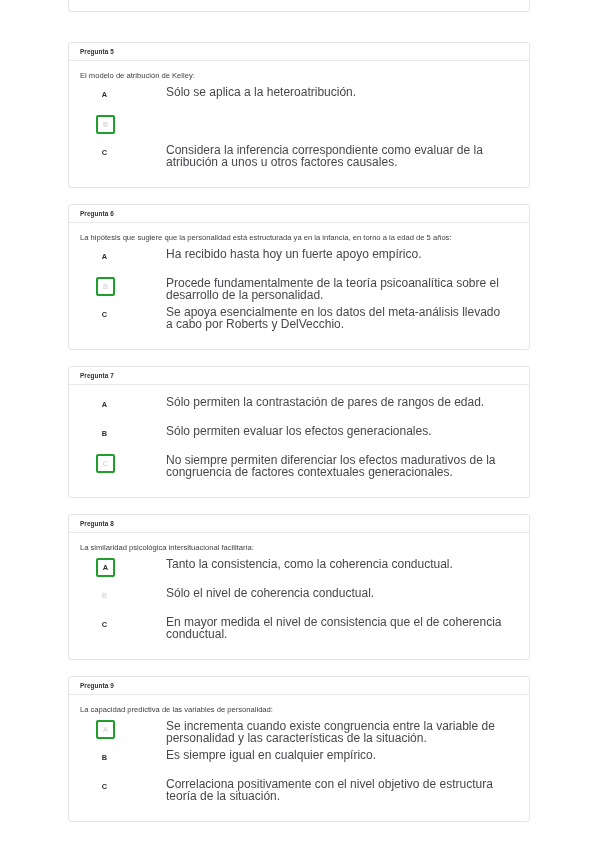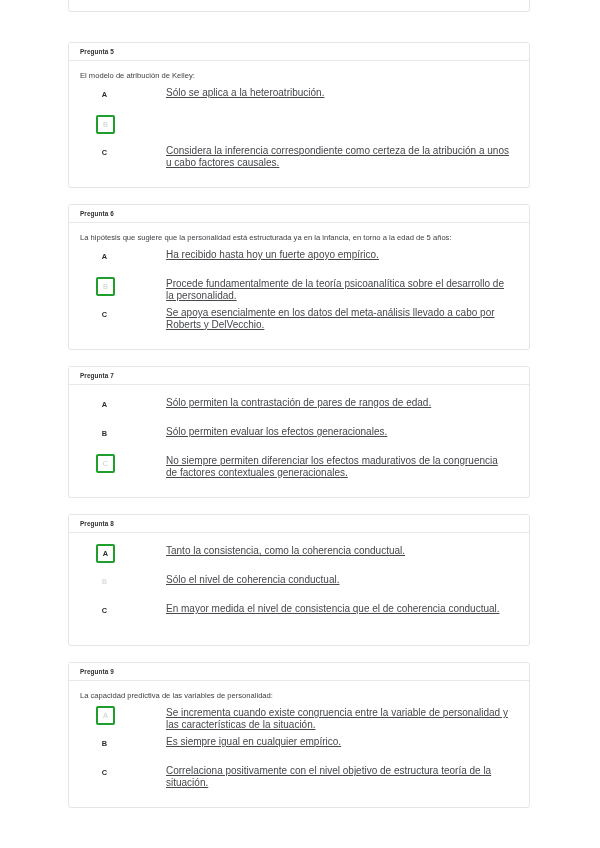--- a/index.html
+++ b/index.html
@@ -120,26 +120,25 @@
     height: 19px;
     border-radius: 2px;
   }
   .opt-letter.muted {
     color: #c9cbcd;
     font-weight: normal;
   }
 
   .opt-text {
     flex: 1 1 auto;
-    font-size: 10px;
+    font-size: 12px;
     line-height: 11.5px;
     color: #46484c;
     padding-top: 3px;
     padding-right: 6px;
-    text-decoration: underline;
   }
 </style>
 </head>
 <body>
 
 <div class="page">
 
   <div class="card-partial"></div>
 
   <div class="cards">
@@ -158,21 +157,21 @@
             </div>
             <div class="option">
               <div class="opt-letter-cell">
                 <div class="opt-letter boxed muted">B</div>
               </div>
             </div>
             <div class="option">
               <div class="opt-letter-cell">
                 <div class="opt-letter">C</div>
               </div>
-              <div class="opt-text">Considera la inferencia correspondiente como certeza de la atribución a unos u cabo factores causales.</div>
+              <div class="opt-text">Considera la inferencia correspondiente como evaluar de la atribución a unos u otros factores causales.</div>
             </div>
           </div>
         </div>
       </div>
       <div class="card">
         <div class="card-header">
           <span class="card-header-label">Pregunta 6</span>
         </div>
         <div class="card-body">
           <p class="stem">La hipótesis que sugiere que la personalidad está estructurada ya en la infancia, en torno a la edad de 5 años:</p>
@@ -223,20 +222,21 @@
               <div class="opt-text">No siempre permiten diferenciar los efectos madurativos de la congruencia de factores contextuales generacionales.</div>
             </div>
           </div>
         </div>
       </div>
       <div class="card">
         <div class="card-header">
           <span class="card-header-label">Pregunta 8</span>
         </div>
         <div class="card-body">
+          <p class="stem">La similaridad psicológica intersituacional facilitaría:</p>
           <div class="options">
             <div class="option">
               <div class="opt-letter-cell">
                 <div class="opt-letter boxed">A</div>
               </div>
               <div class="opt-text">Tanto la consistencia, como la coherencia conductual.</div>
             </div>
             <div class="option">
               <div class="opt-letter-cell">
                 <div class="opt-letter muted">B</div>

